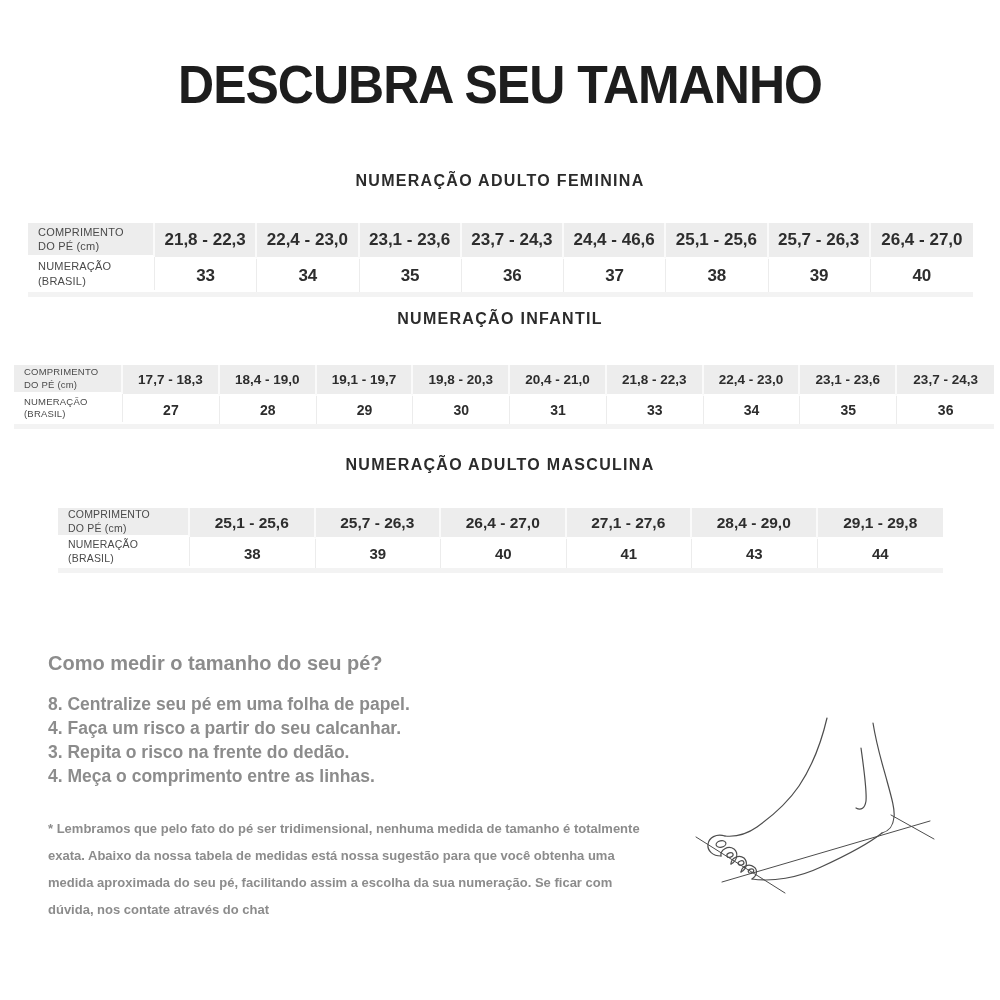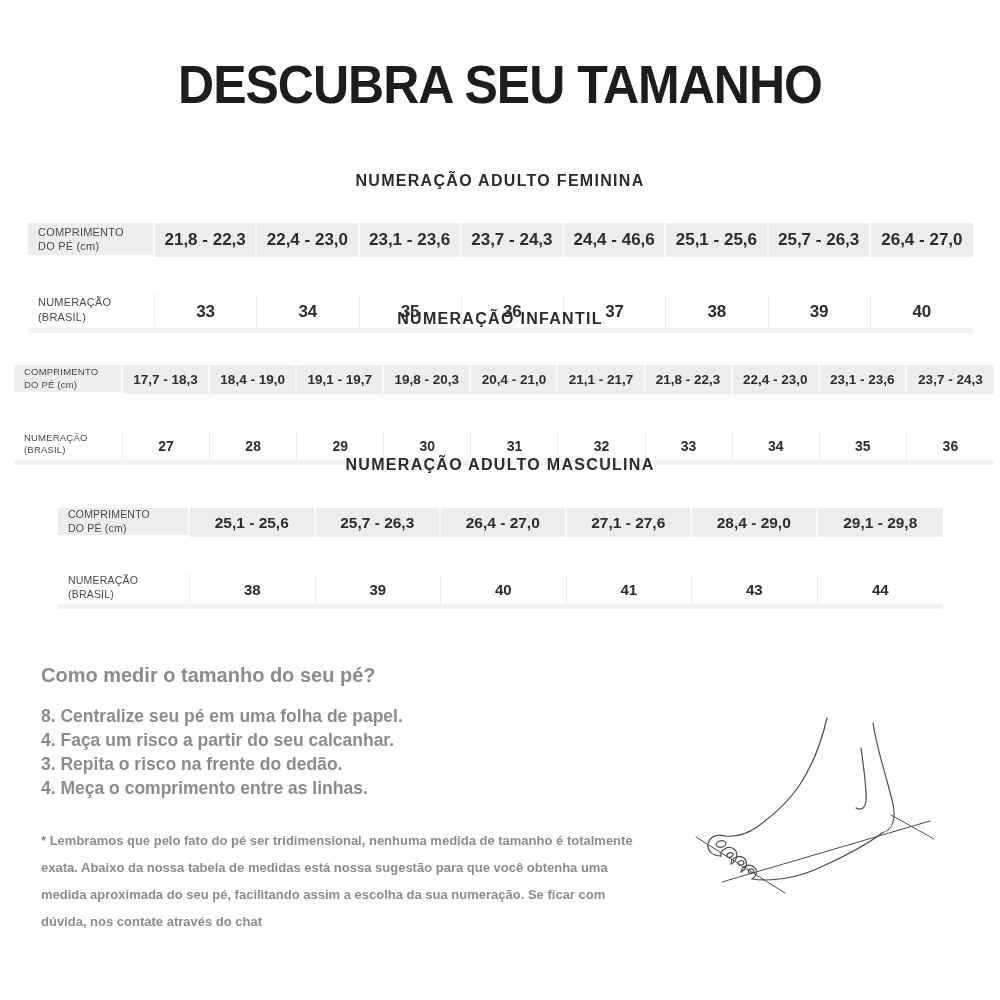--- a/index.html
+++ b/index.html
@@ -25,21 +25,21 @@
   }
   #heading-feminina  { top:172px; }
   #heading-infantil  { top:310px; }
   #heading-masculina { top:456px; }
 
   
   .size-table {
     position:absolute; display:flex;
     border-bottom:5px solid #f3f3f3;
   }
-  .st-col { flex:1; display:flex; flex-direction:column; min-width:0;gap:36px; }
+  .st-col { flex:1; display:flex; flex-direction:column; min-width:0; }
   .st-col.label-col { flex:none; }
   .cell {
     display:flex; align-items:center; justify-content:center;
     font-weight:700; color:#2d2d2d; white-space:nowrap;
   }
   .cell.head {
     background:#ededed;
     border-right:2px solid #fafafa;
     border-bottom:2px solid #ffffff;
   }
@@ -64,22 +64,22 @@
   #table-infantil .label-col .cell { font-size:9.5px; }
 
   #table-masculina { left:58px; top:508px; width:885px; }
   #table-masculina .head { height:29px; font-size:15.5px; }
   #table-masculina .body { height:29px; font-size:15px; }
   #table-masculina .label-col { width:132px; }
   #table-masculina .label-col .cell { font-size:10.5px; }
 
   
   .howto {
-    position:absolute; left:41px; top:652px; width:608px;
-    color:#8c8c8c; font-weight:700;margin-top:12px;
+    position:absolute; left:48px; top:652px; width:608px;
+    color:#8c8c8c; font-weight:700;
   }
   .howto-heading { font-size:20px; margin:0 0 17px 0; }
   .howto-step { font-size:17.5px; line-height:24px; }
   .howto-note { margin-top:27px; font-size:13px; line-height:27px; }
 
   
   .foot-illustration { position:absolute; left:660px; top:660px; width:340px; height:300px; }
 </style>
 </head>
 <body>
@@ -158,24 +158,20 @@
       <div class="cell head">19,1 - 19,7</div>
       <div class="cell body">29</div>
     </div>
   <div class="st-col">
       <div class="cell head">19,8 - 20,3</div>
       <div class="cell body">30</div>
     </div>
   <div class="st-col">
       <div class="cell head">20,4 - 21,0</div>
       <div class="cell body">31</div>
-    </div>
-  <div class="st-col">
-      <div class="cell head">21,1 - 21,7</div>
-      <div class="cell body">32</div>
     </div>
   <div class="st-col">
       <div class="cell head">21,8 - 22,3</div>
       <div class="cell body">33</div>
     </div>
   <div class="st-col">
       <div class="cell head">22,4 - 23,0</div>
       <div class="cell body">34</div>
     </div>
   <div class="st-col">

